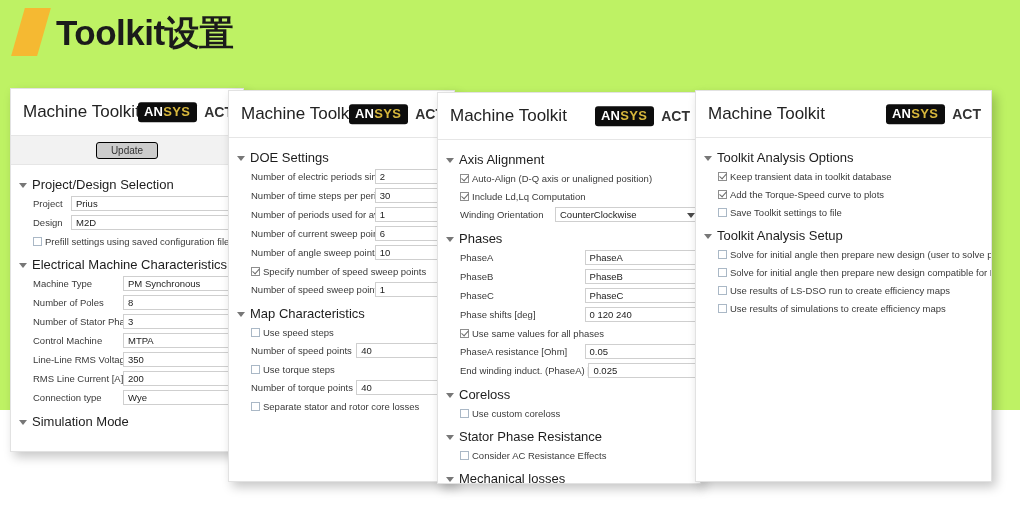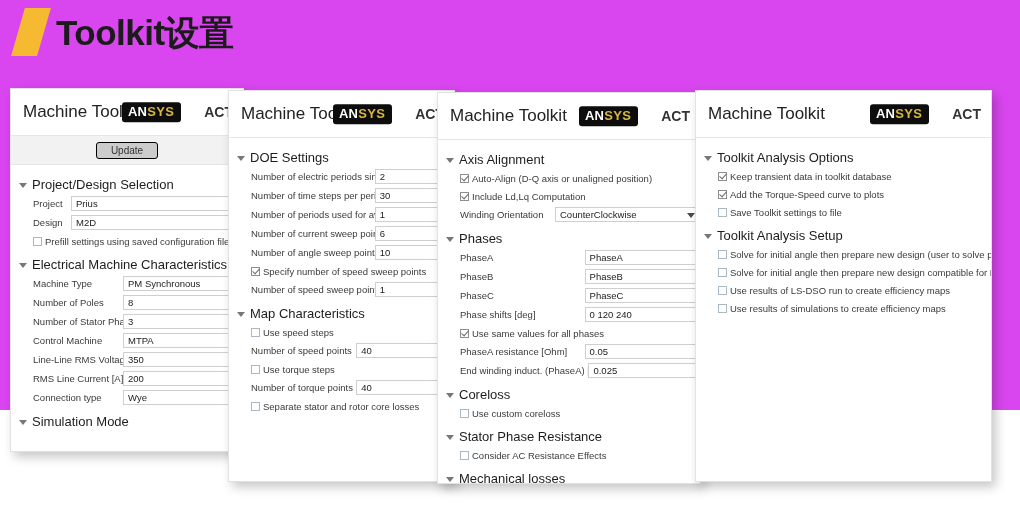--- a/index.html
+++ b/index.html
@@ -2,21 +2,21 @@
 <html><head>
 <meta charset="utf-8">
 <style>
   html, body {
     margin: 0; padding: 0;
     width: 1020px; height: 505px;
     background: #ffffff;
     font-family: "Liberation Sans", sans-serif;
     overflow: hidden;
   }
-  #root { position: relative; width: 1020px; height: 410px; background:#d946ef; }
+  #root { position: relative; width: 1020px; height: 410px; background:#bef264; }
 
   
   .title-wrap {
     position: absolute; left: 18px; top: 8px;
     display: flex; align-items: center; gap: 12px;
   }
   .title-slash {
     width: 26px; height: 48px;
     background: #f5b932;
     transform: skewX(-16deg);
@@ -41,21 +41,21 @@
     display: flex; align-items: center;
     padding: 0 12px;
     background: #ffffff;
     position: relative;
   }
   .panel-title {
     font-size: 17px; color: #222; white-space: nowrap;
   }
   .logo-wrap {
     position: absolute; right: 10px; top: 50%; transform: translateY(-50%);
-    display: flex; align-items: center; gap: 23px;
+    display: flex; align-items: center; gap: 7px;
   }
   .logo-box {
     background: #0d0d0d;
     border-radius: 3px;
     padding: 3px 7px 3px 6px;
     font-size: 13px; font-weight: bold;
     letter-spacing: 0.3px;
     line-height: 1.05;
     white-space: nowrap;
   }

